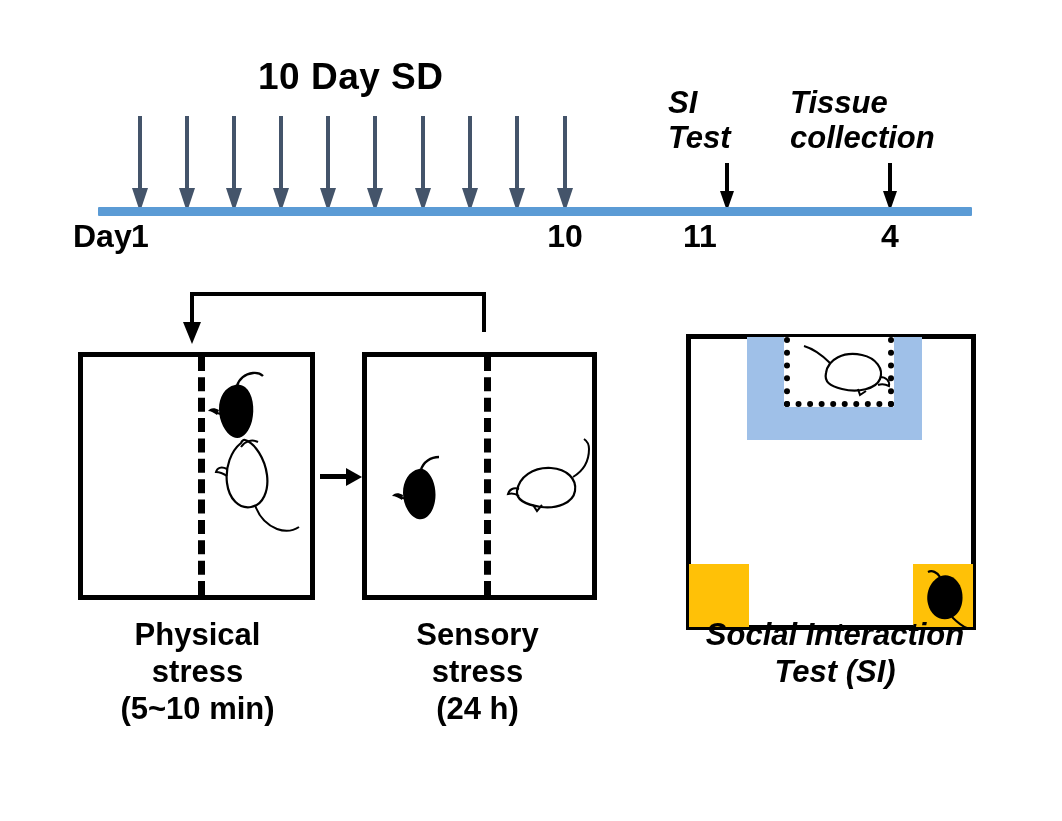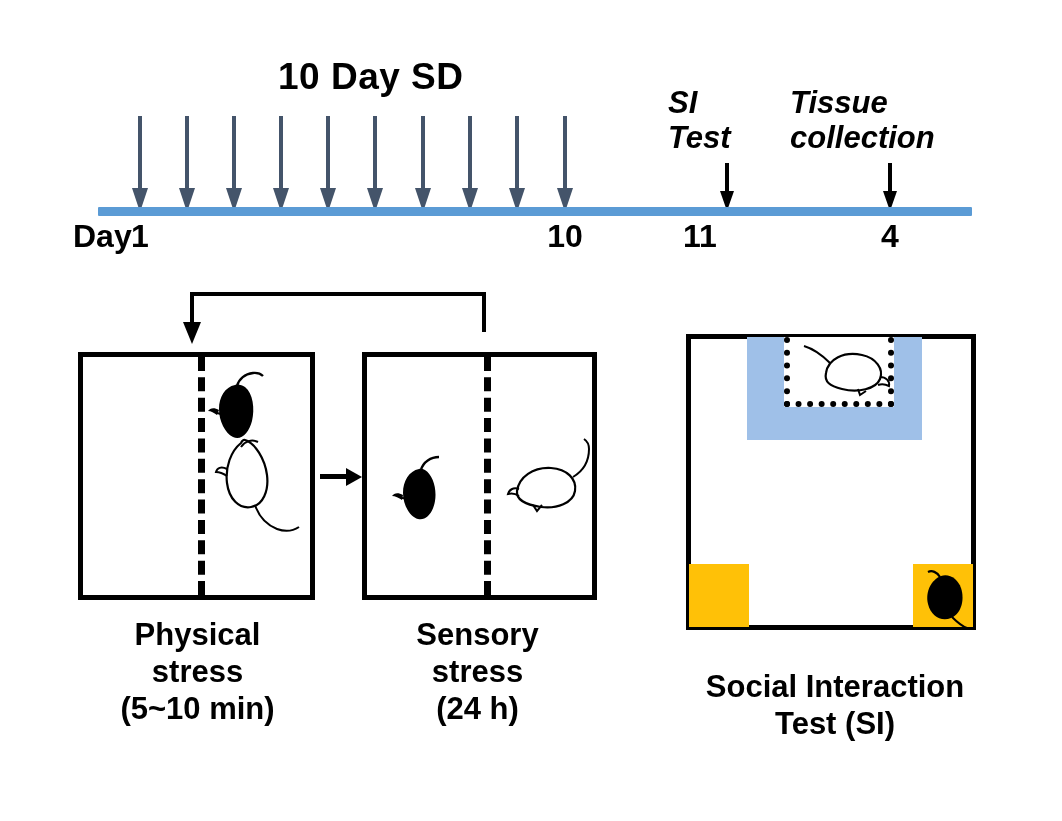--- a/index.html
+++ b/index.html
@@ -76,21 +76,21 @@
     position: absolute;
     left: 0; top: 28px;
     width: 0; height: 0;
     border-left: 7px solid transparent;
     border-right: 7px solid transparent;
     border-top: 20px solid #000;
   }
 
   #sd-title {
     position: absolute;
-    left: 278px;
+    left: 258px;
     top: 56px;
     font-size: 37px;
     font-weight: bold;
     letter-spacing: 0.5px;
     white-space: nowrap;
   }
 
   .evt-label {
     position: absolute;
     font-size: 31px;
@@ -202,21 +202,21 @@
   .caption {
     position: absolute;
     font-size: 31px;
     font-weight: bold;
     line-height: 1.2;
     text-align: center;
     white-space: pre-line;
   }
   #caption-physical { left: 70px;  top: 616px; width: 255px; text-align: center; }
   #caption-sensory  { left: 350px; top: 616px; width: 255px; }
-  #caption-si       { left: 660px; top: 668px; width: 350px; }
+  #caption-si       { left: 660px; top: 616px; width: 350px; font-style: italic; }
 
   
   #si-section { position: absolute; left: 0; top: 0; width: 1062px; height: 821px; }
 
   #si-arena {
     position: absolute;
     left: 686px;
     top: 334px;
     width: 290px;
     height: 296px;

